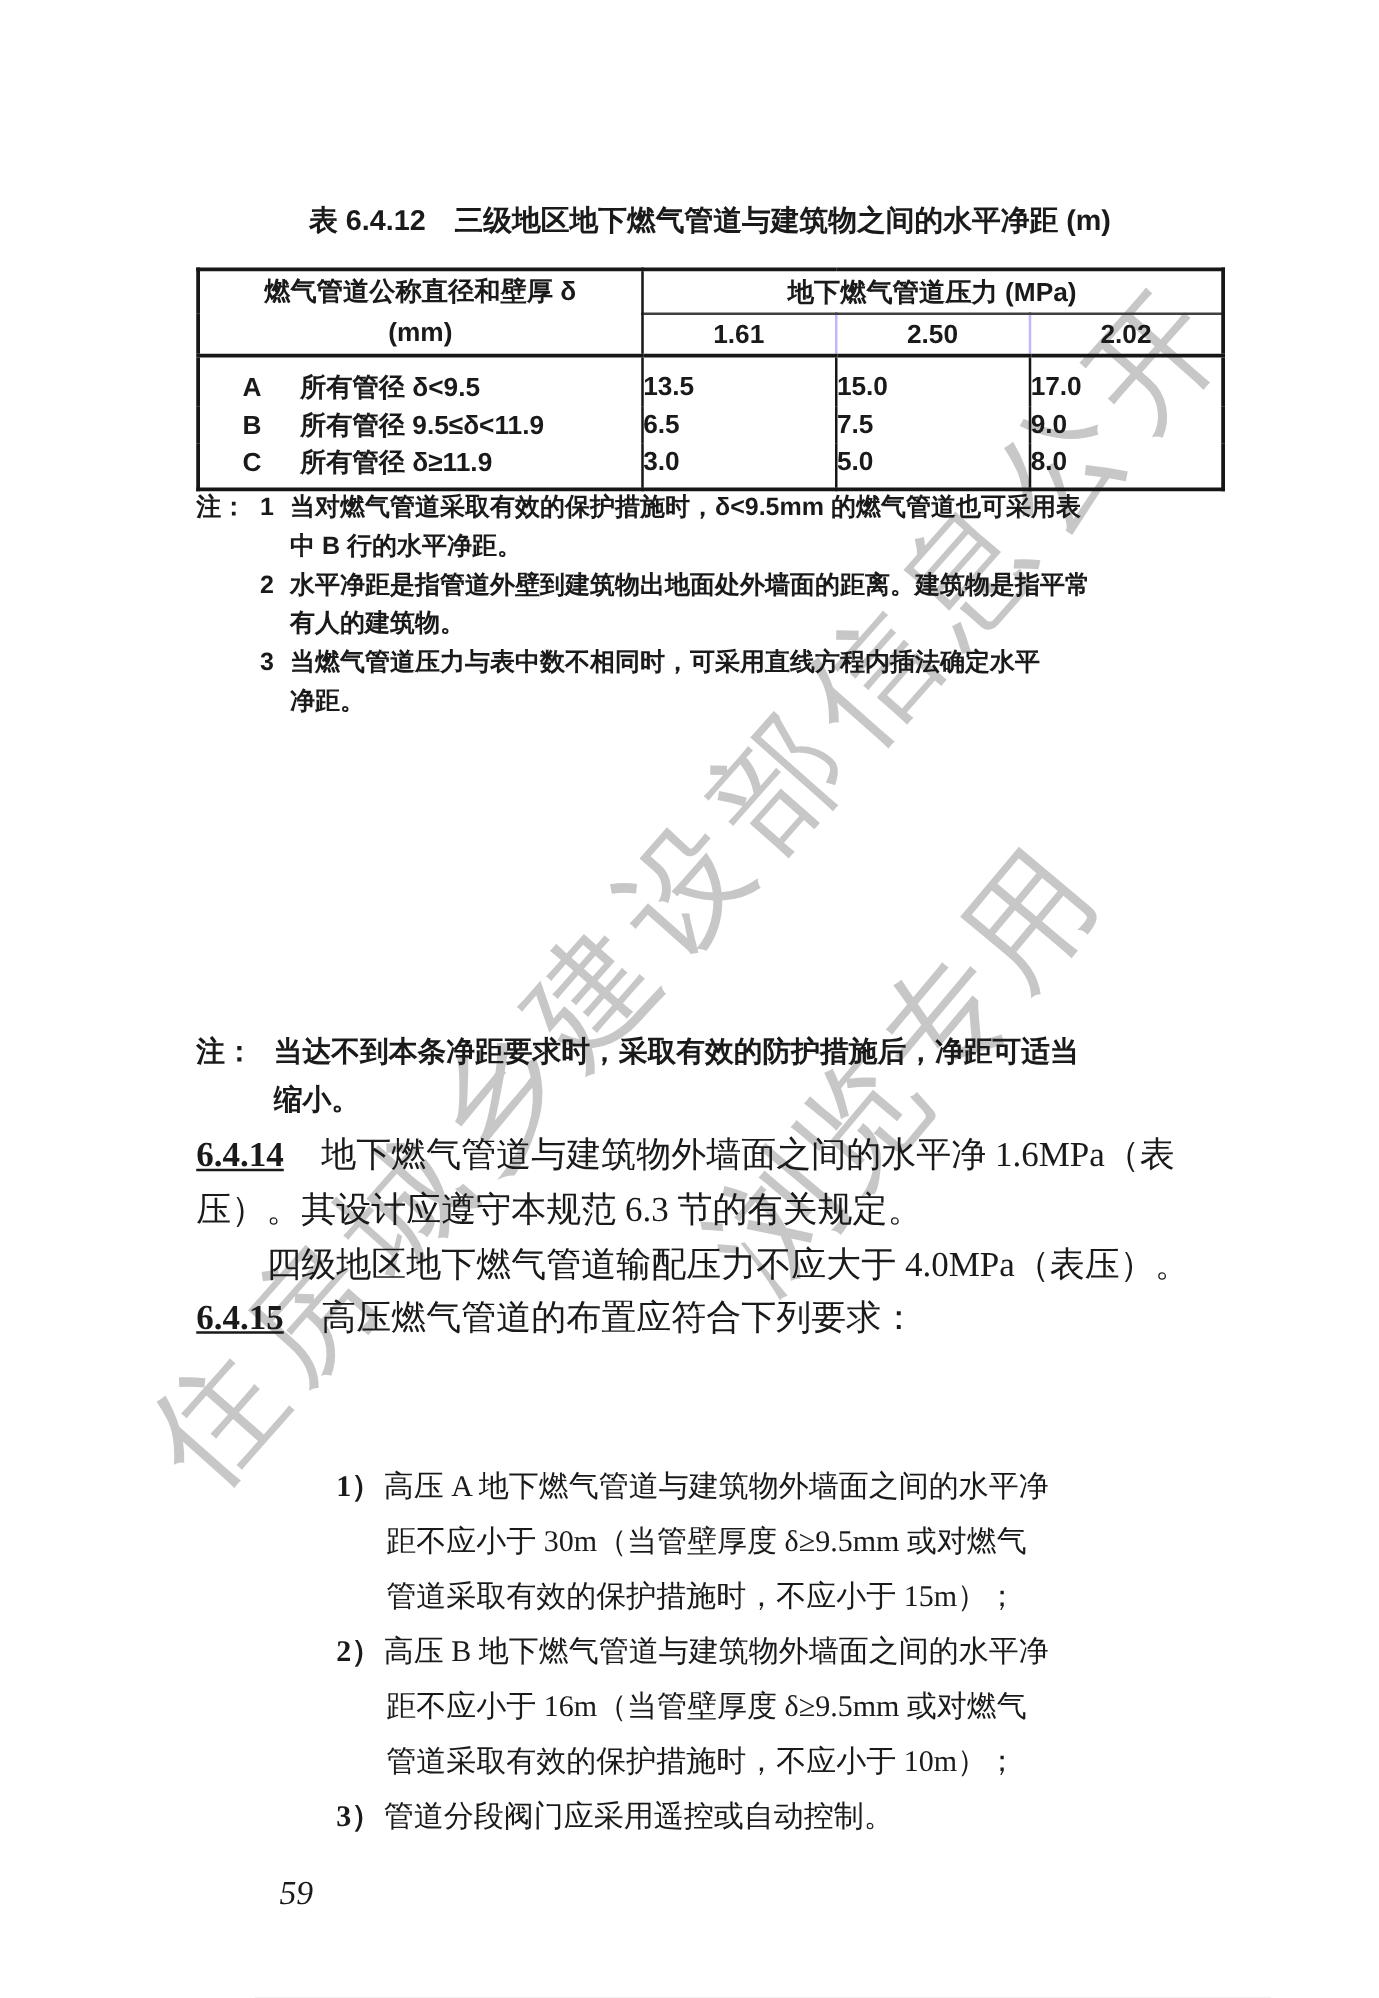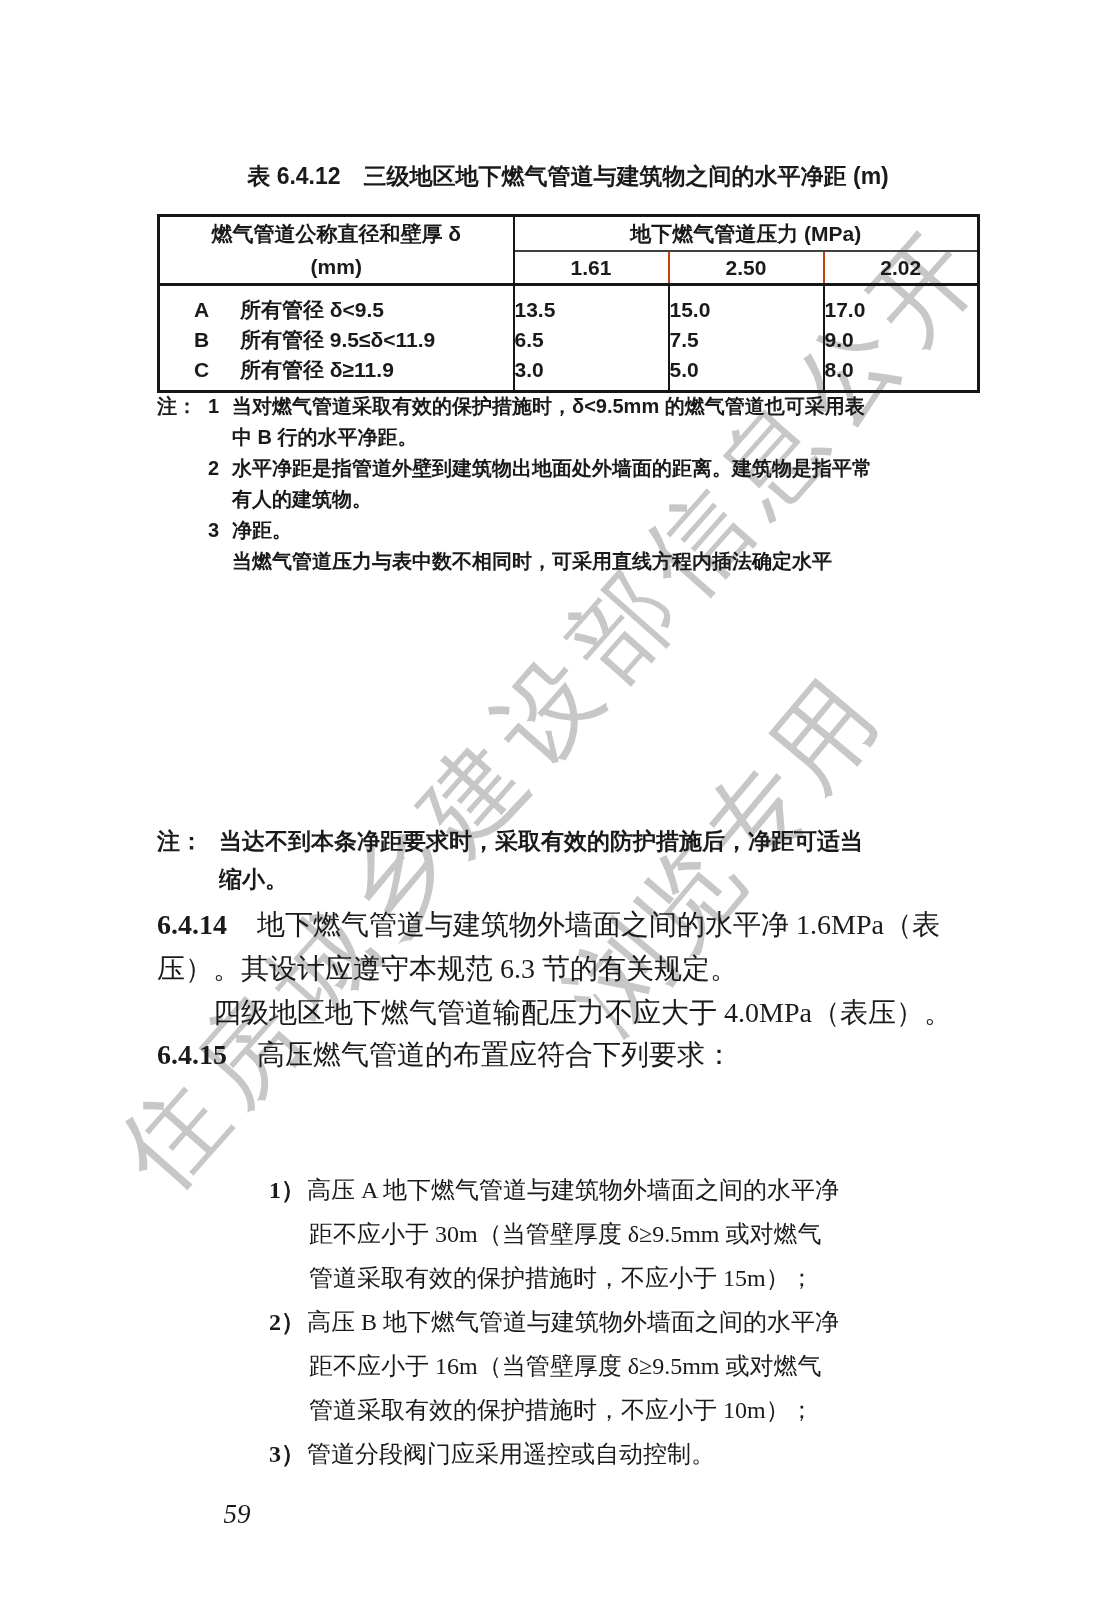--- a/index.html
+++ b/index.html
@@ -29,21 +29,21 @@
   
   .gas { position:absolute; top:214px; left:0; width:820px;
          border-collapse:collapse; table-layout:fixed; font-size:21px;padding-left:36px; }
   .gas { border:3px solid #161616; }
   .gas td { padding:0; }
   .c1 { width:355px; } .c2 { width:155px; }
   .hcell { text-align:center; border-right:2px solid #161616;
            border-bottom:3px solid #161616; }
   .hcell div { line-height:33px; }
   .phead { height:33px; text-align:center; border-bottom:2px solid #404040; }
-  .pv { height:31px; text-align:center; border-left:2px solid #c2410c;
+  .pv { height:31px; text-align:center; border-left:2px solid #c4b5fd;
         border-bottom:3px solid #161616; }
   .brow td { height:30px; vertical-align:middle; }
   .brow .lab { text-align:left; padding-left:34px; }
   .brow .val { border-left:2px solid #161616; }
   .brow.first td { padding-top:9px; }
   .brow.last td  { padding-bottom:5px; }
   .rk { display:inline-block; width:46px; }
 
   
   .tnotes { top:391px; left:25px; width:800px; font-size:20px; line-height:31px; }
@@ -54,21 +54,21 @@
   .tn-lines div, .ln { white-space:nowrap; }
 
   
   .p13 { top:599px; width:828px; font-size:28px; line-height:44px; }
   .p13 .secnum { margin-right:24px; }
   .p13note { top:822px; left:83px; font-size:23px; line-height:38px; display:flex; }
   .p13note .nlabel { flex:none; margin-right:16px; }
   .p14 { top:903px; width:828px; font-size:28px; line-height:44px; }
   .p15 { top:1033px; width:828px; font-size:28px; line-height:44px; }
   .bnum { font-weight:700; }
-  .secnum.bnum { margin-right:30px; }
+  .secnum.bnum { margin-right:30px;text-decoration:underline; }
   .ind2 { text-indent:56px; }
   .item1 { top:1082px; width:828px; font-size:28px; line-height:44px; }
   .ind-item { padding-left:60px; }
   .itemnum { margin-right:30px; }
   .subs { top:1168px; width:828px; font-size:24px; line-height:44px; }
   .subfirst { padding-left:112px; }
   .subwrap  { padding-left:152px; }
   .subnum { margin-right:2px; }
 
   .pagenum { top:1499px; left:693px; width:160px; text-align:center;
@@ -147,22 +147,22 @@
         <span class="tn-num">2</span>
         <div class="tn-lines">
           <div>水平净距是指管道外壁到建筑物出地面处外墙面的距离。建筑物是指平常</div>
           <div>有人的建筑物。</div>
         </div>
       </div>
       <div class="tn-item">
         <span class="tn-label"></span>
         <span class="tn-num">3</span>
         <div class="tn-lines">
+          <div>当燃气管道压力与表中数不相同时，可采用直线方程内插法确定水平</div>
           <div>净距。</div>
-          <div>当燃气管道压力与表中数不相同时，可采用直线方程内插法确定水平</div>
         </div>
       </div>
     </div>
 
 
     <div class="p13note hei">
       <span class="nlabel">注：</span>
       <div class="tn-lines">
         <div>当达不到本条净距要求时，采取有效的防护措施后，净距可适当</div>
         <div>缩小。</div>

